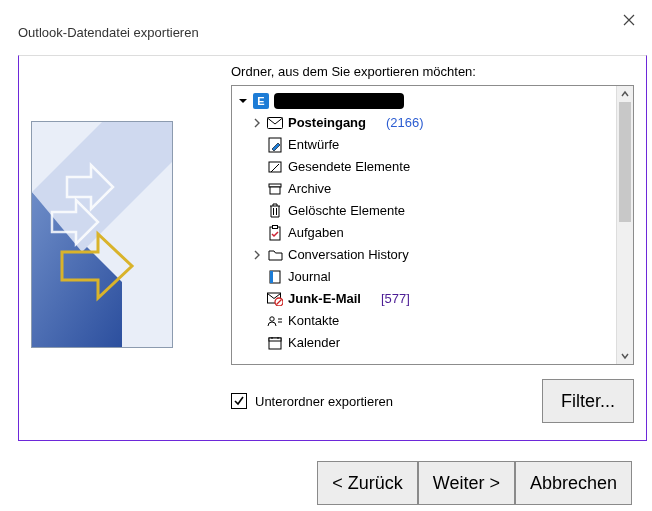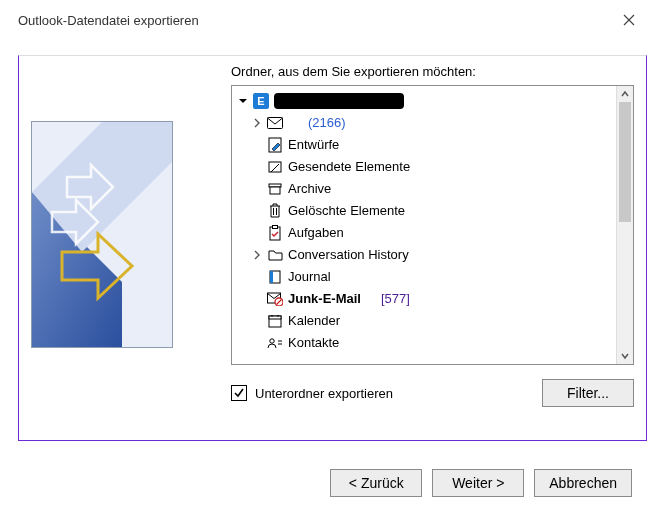--- a/index.html
+++ b/index.html
@@ -1,17 +1,17 @@
 <!DOCTYPE html>
 <html><head>
 <meta charset="utf-8">
 <style>
   html,body{margin:0;padding:0;font-family:"Segoe UI",Tahoma,sans-serif;font-size:13px;color:#000;background:#fff}
   .window{width:652px;height:511px;background:#fff;position:relative;box-sizing:border-box}
-  .titlebar{height:40px;display:flex;align-items:center;padding:0 0 0 18px;font-size:13px;color:#333}
+  .titlebar{height:40px;display:flex;align-items:flex-end;padding:0 0 0 18px;font-size:13px;color:#333}
   .titlebar .title{flex:1;font-size:13px;color:#333}
   .titlebar .close{width:46px;height:40px;display:flex;align-items:center;justify-content:center;color:#555}
   .titlebar .close svg{width:12px;height:12px}
   .content{position:absolute;left:18px;right:5px;top:55px;bottom:70px;border:1px solid #6d28d9;border-top:1px solid #ddd;padding:12px 12px 12px 12px;box-sizing:border-box}
   
   .illust{position:absolute;left:12px;top:65px;width:140px;height:225px;border:1px solid #8c9baf;background:#fff;display:flex;align-items:center;justify-content:center;overflow:hidden}
   .rhs{position:absolute;left:212px;right:12px;top:8px;bottom:8px;display:flex;flex-direction:column}
   .label{font-size:13px;margin-bottom:6px}
   .tree-wrap{flex:0 0 280px;border:1px solid #8c8c8c;display:flex;box-sizing:border-box}
   .tree{flex:1;overflow:hidden;padding:4px 2px 0 4px;font-size:13px;line-height:22px}
@@ -25,22 +25,22 @@
   .tree .txt{white-space:nowrap}
   .tree .bold{font-weight:600}
   .tree .count{margin-left:20px}
   .count.blue{color:#2b5cd1}
   .count.green{color:#4c1d95}
   .below{display:flex;align-items:center;margin-top:14px}
   .chk{width:16px;height:16px;border:1px solid #000;margin-right:8px;display:flex;align-items:center;justify-content:center;box-sizing:border-box}
   .chk svg{width:12px;height:12px}
   .below .chk-label{font-size:13px}
   .below .spacer-flex{flex:1}
-  .btn{min-width:92px;height:28px;border:1px solid #8a8a8a;background:#ededed;font-family:inherit;font-size:14px;color:#000;padding:0 14px;box-sizing:border-box;cursor:default}
-  .footer{position:absolute;left:0;right:0;bottom:0;height:56px;display:flex;align-items:center;justify-content:flex-end;padding-right:20px;gap:10px}
+  .btn{min-width:92px;height:44px;border:1px solid #8a8a8a;background:#ededed;font-family:inherit;font-size:18px;color:#000;padding:0 14px;box-sizing:border-box;cursor:default}
+  .footer{position:absolute;left:0;right:0;bottom:0;height:56px;display:flex;align-items:center;justify-content:flex-end;padding-right:20px;}
   .redacted{display:inline-block;width:130px;height:16px;background:#000;border-radius:4px;vertical-align:middle}
   .exch-badge{width:16px;height:16px;background:#1d7cd6;border-radius:2px;display:inline-flex;align-items:center;justify-content:center;color:#fff;font-size:11px;font-weight:700;font-family:Arial,sans-serif}
 </style>
 </head>
 <body>
 
 <div class="window">
 
   <div class="titlebar">
     <span class="title">Outlook-Datendatei exportieren</span>
@@ -98,20 +98,21 @@
               <svg width="10" height="10" viewBox="0 0 10 10">
                   <path d="M3 1 L7 5 L3 9" fill="none" stroke="#555" stroke-width="1.4"></path>
                 </svg>
             </span>
             <span class="ic">
               <svg width="16" height="12" viewBox="0 0 16 12">
                   <rect x="0.5" y="0.5" width="15" height="11" rx="1" fill="#fff" stroke="#000"></rect>
                   <path d="M0.5 1 L8 7 L15.5 1" fill="none" stroke="#000"></path>
                 </svg>
             </span>
+            <span class="txt bold">Posteingang</span>
             <span class="count blue">(2166)</span>
           </div>
 
           <div class="row" style="padding-left:28px">
             <span class="ic">
               <svg width="14" height="16" viewBox="0 0 14 16">
                   <rect x="1" y="1" width="12" height="14" fill="#fff" stroke="#000"></rect>
                   <path d="M4 12 L10 6 L12 8 L6 14 Z" fill="#1d7cd6" stroke="#000" stroke-width="0.6"></path>
                 </svg>
             </span>
@@ -190,38 +191,38 @@
                   <circle cx="12" cy="10" r="4" fill="#fff" stroke="#c22" stroke-width="1.3"></circle>
                   <path d="M9.5 12.5 L14.5 7.5" stroke="#c22" stroke-width="1.3"></path>
                 </svg>
             </span>
             <span class="txt bold">Junk-E-Mail</span>
             <span class="count green">[577]</span>
           </div>
 
           <div class="row" style="padding-left:28px">
             <span class="ic">
+              <svg width="16" height="12" viewBox="0 0 16 12">
+                  <circle cx="5" cy="4" r="2.2" fill="none" stroke="#000"></circle>
+                  <path d="M1 11 a4 4 0 0 1 8 0" fill="none" stroke="#000"></path>
+                  <path d="M11 4 h4 M11 7 h4" stroke="#000"></path>
+                </svg>
+            </span>
+            <span class="txt">Kontakte</span>
+          </div>
+
+          <div class="row" style="padding-left:28px">
+            <span class="ic">
               <svg width="14" height="14" viewBox="0 0 14 14">
                   <rect x="1" y="2" width="12" height="11" fill="#fff" stroke="#000"></rect>
                   <rect x="1" y="2" width="12" height="3" fill="#fff" stroke="#000"></rect>
                   <path d="M4 1 v2 M10 1 v2" stroke="#000"></path>
                 </svg>
             </span>
             <span class="txt">Kalender</span>
-          </div>
-
-          <div class="row" style="padding-left:28px">
-            <span class="ic">
-              <svg width="16" height="12" viewBox="0 0 16 12">
-                  <circle cx="5" cy="4" r="2.2" fill="none" stroke="#000"></circle>
-                  <path d="M1 11 a4 4 0 0 1 8 0" fill="none" stroke="#000"></path>
-                  <path d="M11 4 h4 M11 7 h4" stroke="#000"></path>
-                </svg>
-            </span>
-            <span class="txt">Kontakte</span>
           </div>
 
         </div>
 
         <div class="scrollbar">
           <div class="sb-btn">
             <svg width="10" height="10" viewBox="0 0 10 10">
                 <path d="M2 7 L5 3 L8 7" fill="none" stroke="#555" stroke-width="1.4"></path>
               </svg>
           </div>

